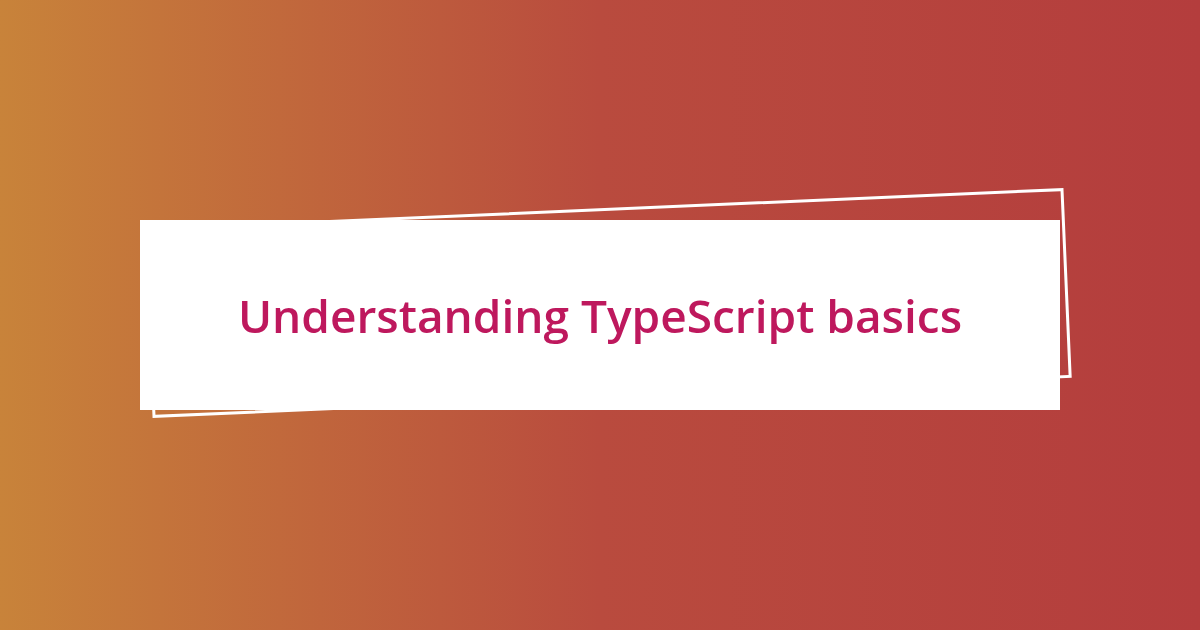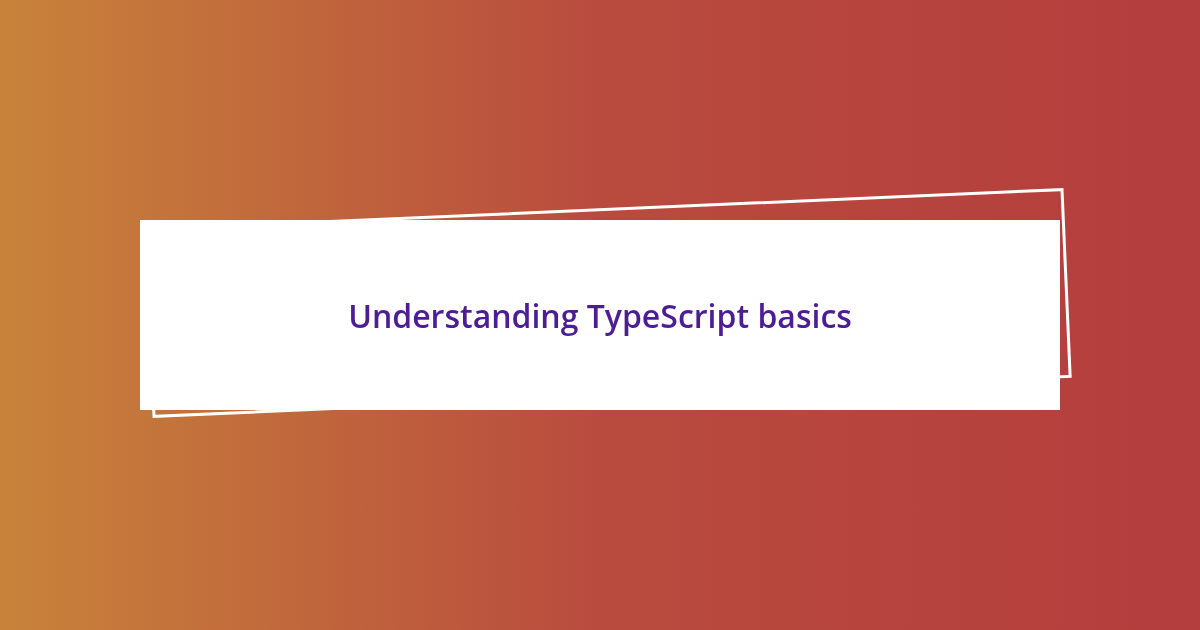--- a/index.html
+++ b/index.html
@@ -37,23 +37,23 @@
       top: 0;
       left: 0;
       width: 920px;
       height: 190px;
       background: #ffffff;
       display: flex;
       align-items: center;
       justify-content: center;
     }
     .title-text {
-      font-size: 32px;
+      font-size: 46px;
       font-weight: 600;
-      color: #4c1d95;
+      color: #be185d;
       text-align: left;
     }
   </style>
 </head>
 <body>
 
 <div class="card-wrapper">
   <div class="tilted-frame"></div>
   <div class="title-card">
     <h1 class="title-text">Understanding TypeScript basics</h1>

